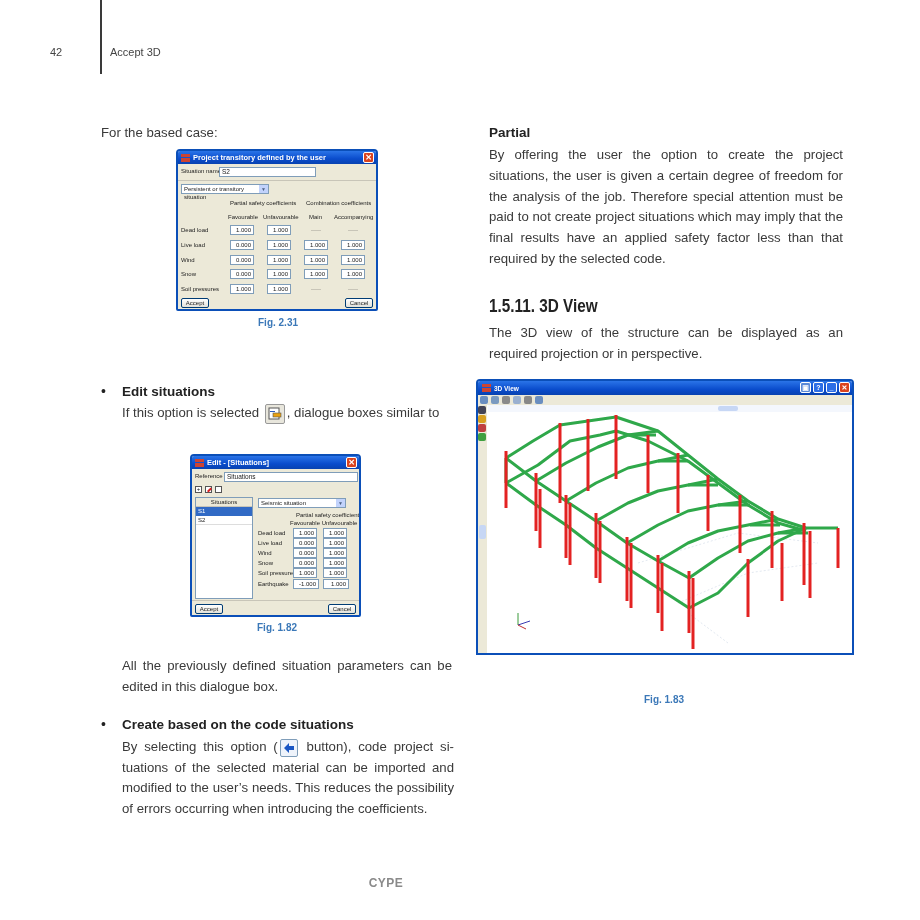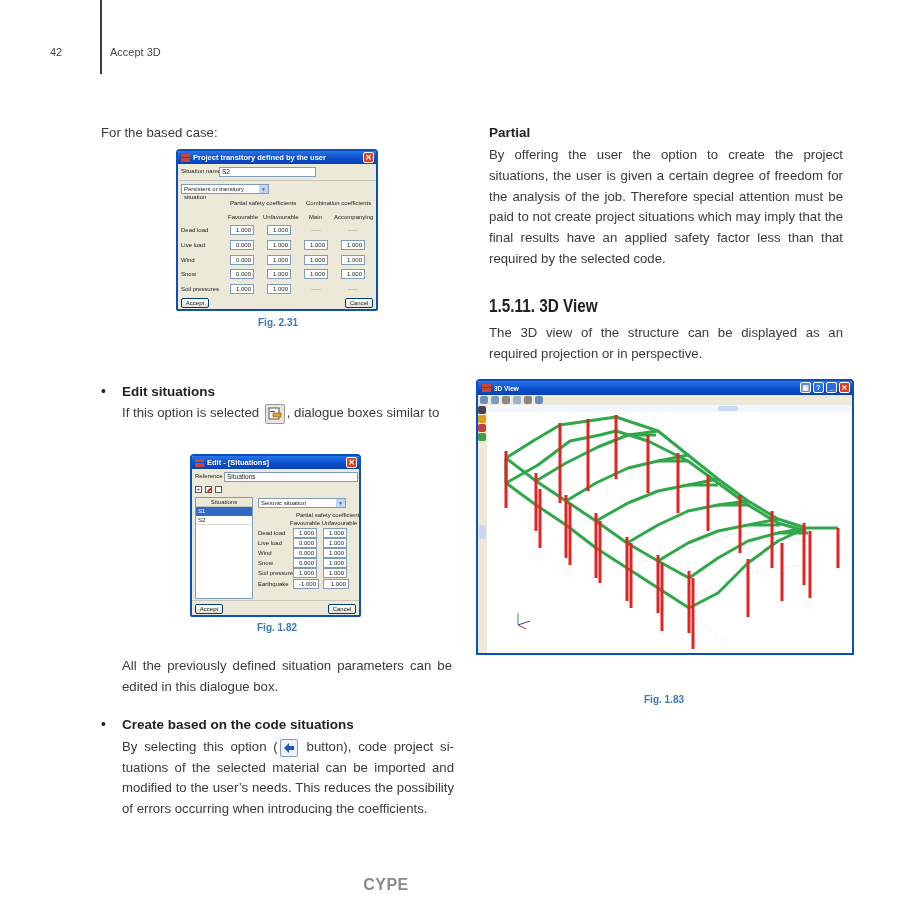--- a/index.html
+++ b/index.html
@@ -8,21 +8,21 @@
 
   .header-rule { position: absolute; left: 100px; top: 0; width: 2px; height: 74px; background: #3a3a3a; }
   .page-num { position: absolute; left: 50px; top: 46px; font-size: 11px; color: #444; }
   .running-title { position: absolute; left: 110px; top: 46px; font-size: 11px; color: #444; }
 
   .para { position: absolute; font-size: 13.2px; line-height: 20.5px; color: #3a3a3a; text-align: justify; }
   .bold-title { position: absolute; font-size: 13.5px; font-weight: bold; color: #222; }
   .section-h { position: absolute; font-family: "Liberation Sans", sans-serif; font-size: 18px; font-weight: bold; color: #222; transform: scaleX(0.85); transform-origin: left; }
   .bullet { position: absolute; font-size: 14px; color: #222; }
   .fig-cap { position: absolute; font-size: 10px; font-weight: bold; color: #3b78b8; }
-  .footer { position: absolute; left: 0; width: 772px; top: 876px; text-align: center; font-size: 16px; font-weight: bold; color: #8a8a8a; letter-spacing: 0.5px; }
+  .footer { position: absolute; left: 0; width: 772px; top: 876px; text-align: center; font-size: 12px; font-weight: bold; color: #8a8a8a; letter-spacing: 0.5px; }
 
   .inline-icon { display: inline-block; vertical-align: middle; width: 20px; height: 20px; border: 1px solid #999; background: #e8e6dc; border-radius: 2px; position: relative; margin: 0 2px; }
 
   
   .dlg { position: absolute; background: #ece9d8; border: 2px solid #0b4fb8; border-radius: 4px 4px 2px 2px; font-size: 6.5px; color: #222; overflow: hidden; }
   .dlg-title { height: 13px; background: linear-gradient(#2a74e8, #0a4ccc 60%, #0842b0); color: #fff; font-weight: bold; font-size: 7.5px; display: flex; align-items: center; padding-left: 3px; position: relative; }
   .app-icon { width: 9px; height: 8px; margin-right: 3px; background: linear-gradient(#c43 0 35%, transparent 35% 50%, #c43 50%); position: relative; }
   .close-btn { position: absolute; right: 2px; top: 1px; width: 11px; height: 11px; background: #d9431f; border: 1px solid #fff; border-radius: 2px; color: #fff; font-size: 8px; line-height: 9px; text-align: center; font-weight: bold; }
   .field { position: absolute; background: #fff; border: 1px solid #7f9db9; height: 10px; font-size: 6.5px; line-height: 8px; padding: 0 2px; }
   .num { position: absolute; background: #fff; border: 1px solid #7f9db9; height: 10px; width: 24px; font-size: 6px; line-height: 8px; text-align: right; padding-right: 2px; }

